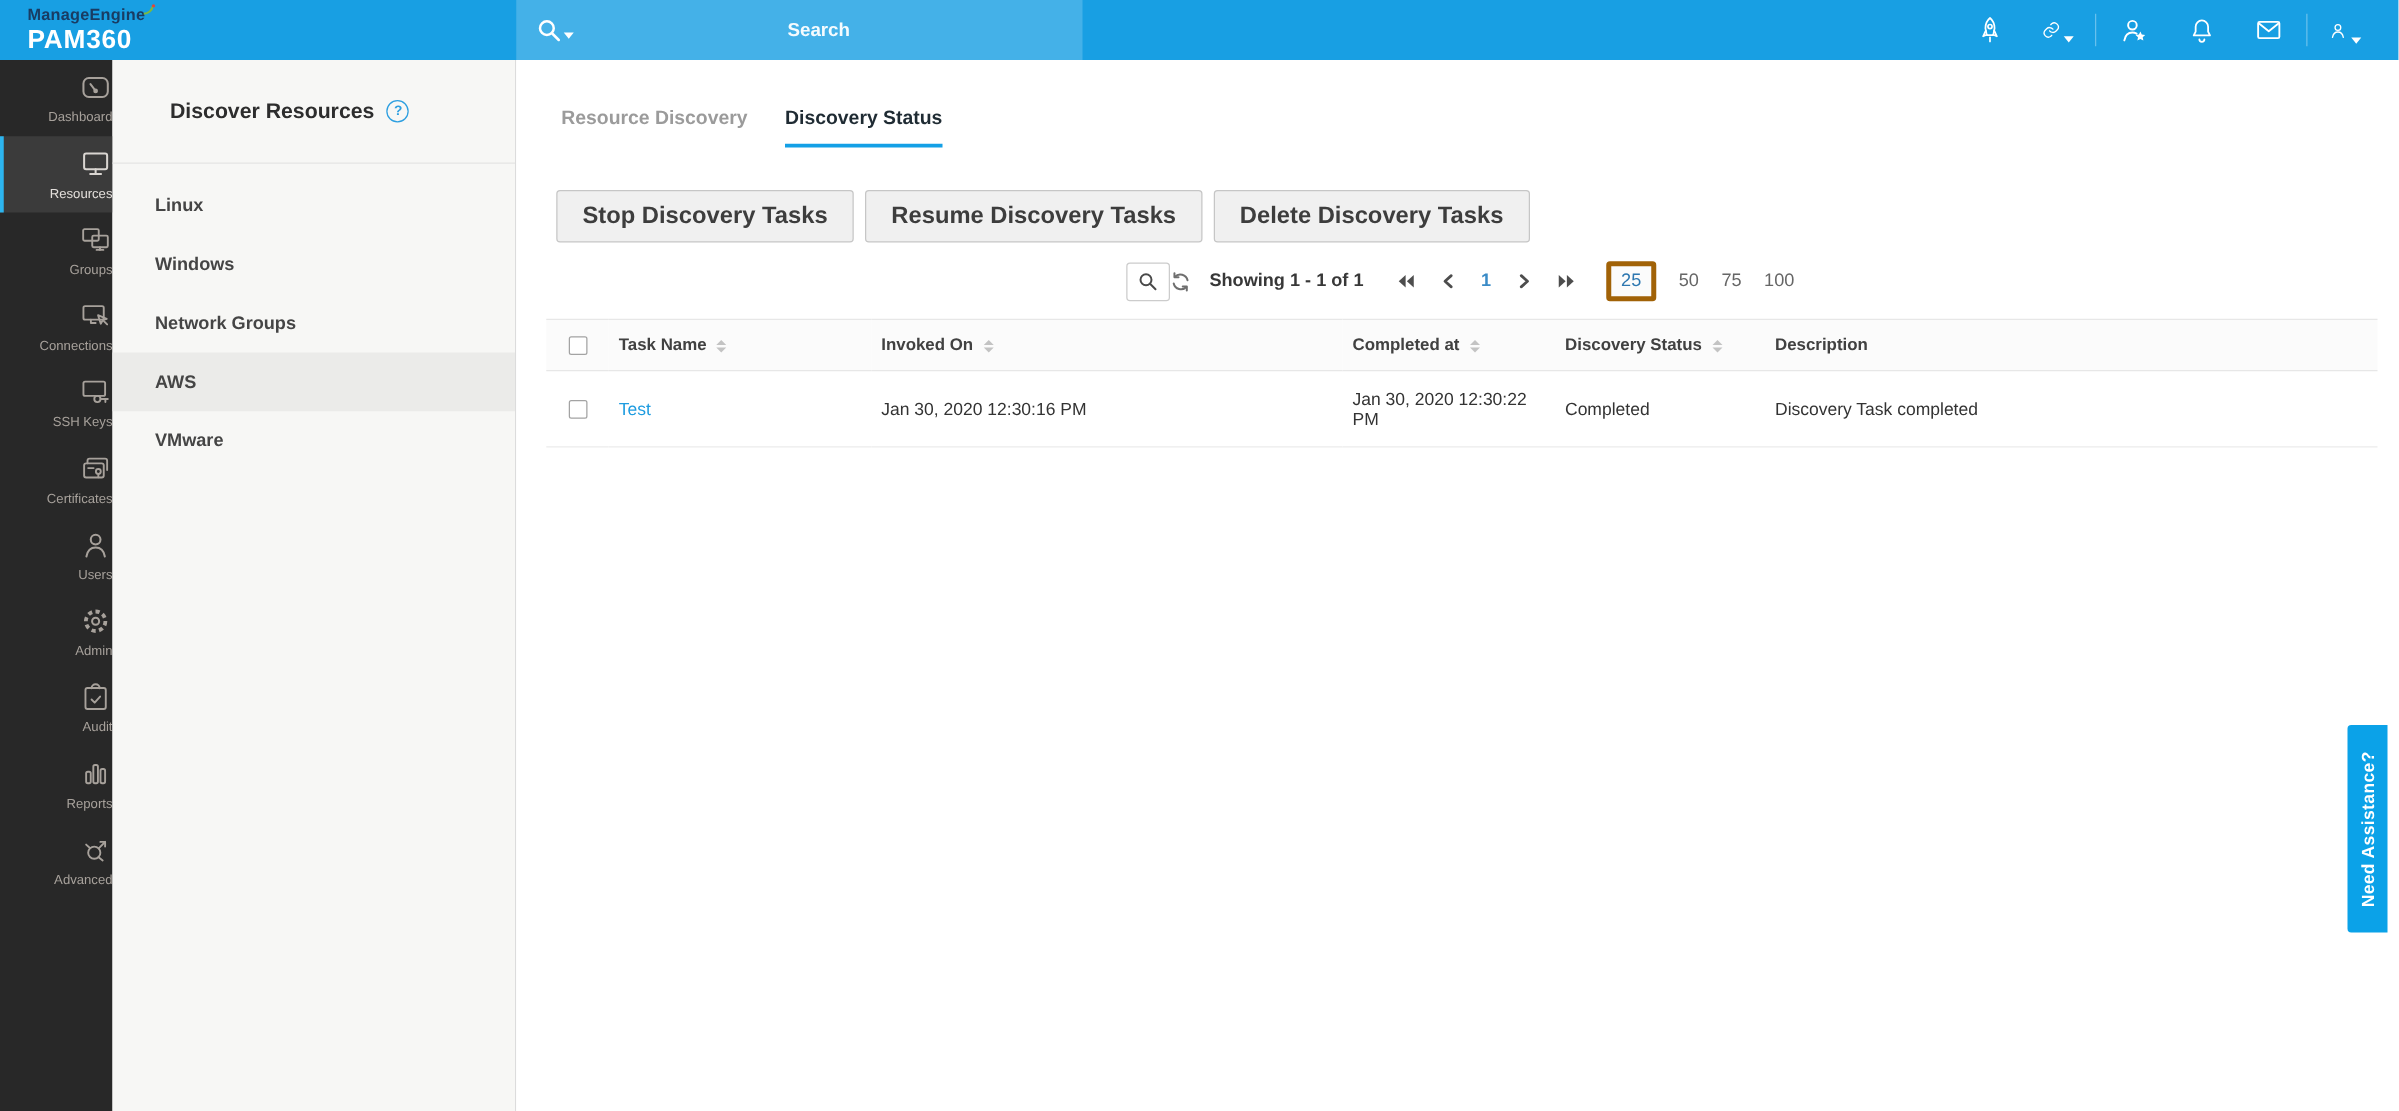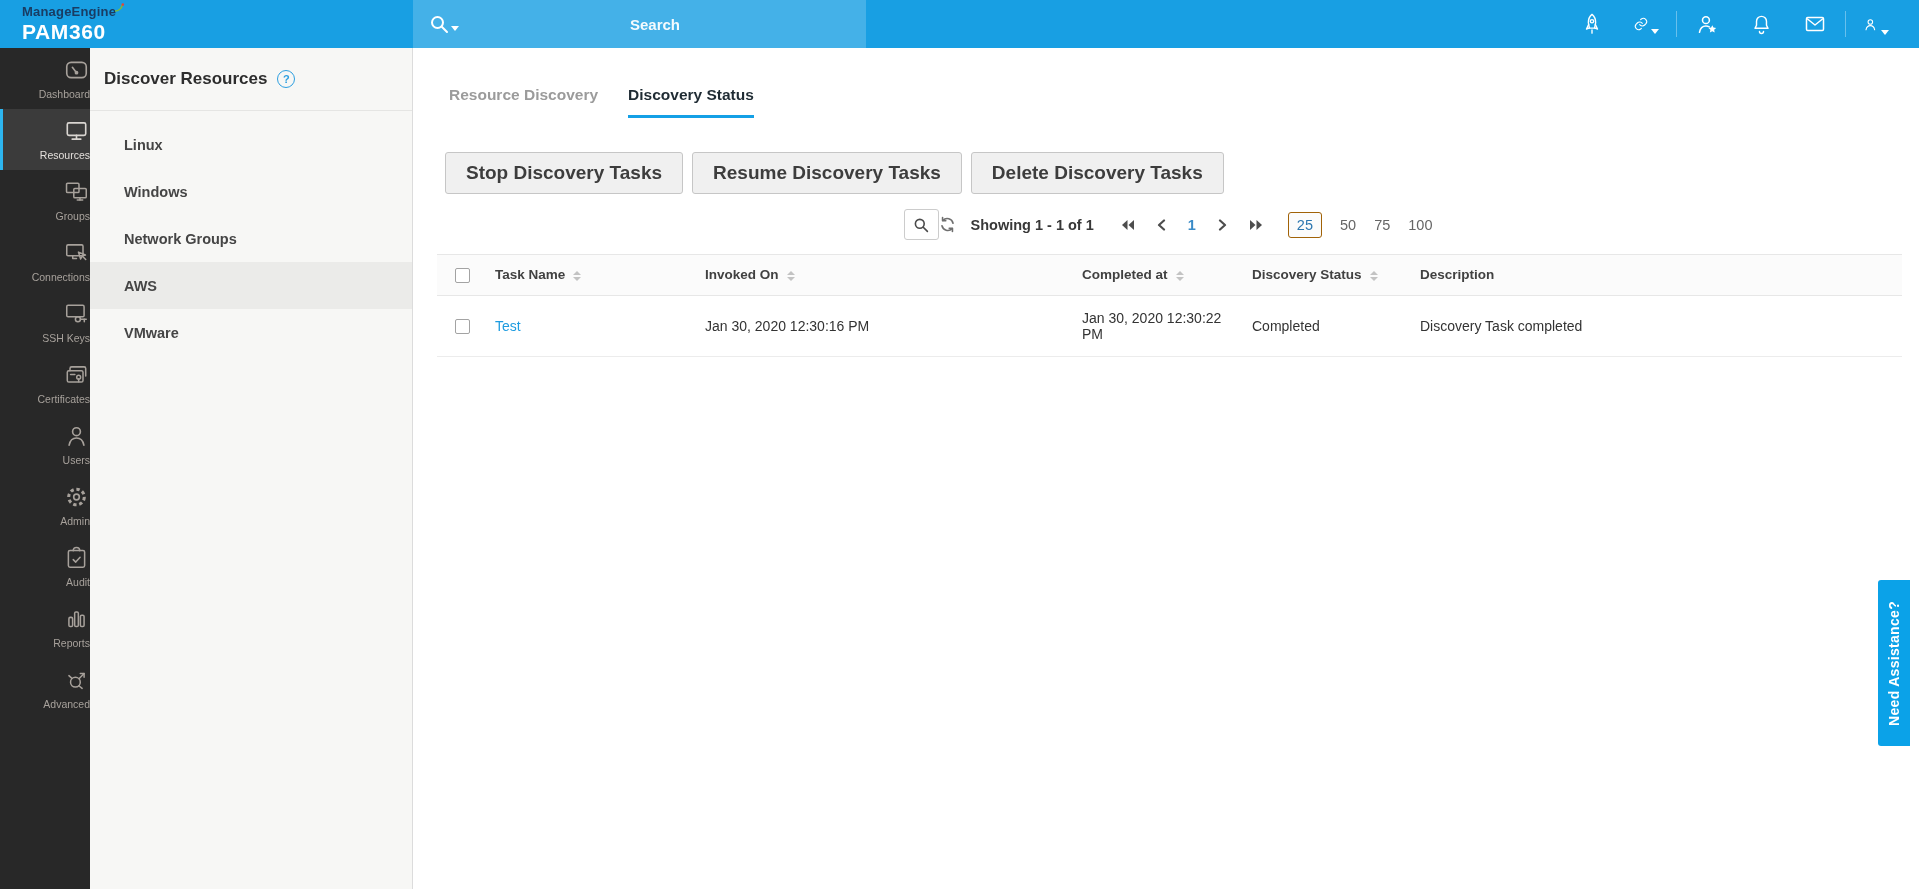--- a/index.html
+++ b/index.html
@@ -22,21 +22,21 @@
 
   
   .sidebar { position:absolute; left:0; top:48px; width:90px; height:841px; background:#282828; }
   .side-item { height:61px; display:flex; flex-direction:column; align-items:flex-end; justify-content:center; gap:5px; position:relative; cursor:pointer; }
   .side-item.active { background:#3b3b3b; }
   .side-item.active::before { content:""; position:absolute; left:0; top:0; bottom:0; width:3px; background:#2db5ef; }
   .side-label { font-size:10.5px; color:#a7a19b; }
 
   
   .panel { position:absolute; left:90px; top:48px; width:323px; height:841px; background:#f7f7f5; border-right:1px solid #dcdcdc; }
-  .panel-head { height:63px; border-bottom:1px solid #e5e5e3; display:flex; align-items:center; padding-left:14px; }
+  .panel-head { height:83px; border-bottom:1px solid #e5e5e3; display:flex; align-items:center; padding-left:46px; }
   .panel-title { font-size:17px; font-weight:700; color:#2d2d2d; }
   .help-badge { margin-left:10px; width:18px; height:18px; border:1px solid #2d9fe0; border-radius:50%; color:#2d9fe0; font-size:11px; font-weight:700; display:flex; align-items:center; justify-content:center; cursor:pointer; }
   .panel-items { padding-top:10px; }
   .panel-item { height:47px; display:flex; align-items:center; padding-left:34px; font-size:14.5px; font-weight:600; color:#454545; cursor:pointer; }
   .panel-item.active { background:#ebebe9; }
 
   
   .main { position:absolute; left:413px; top:48px; width:1506px; height:841px; background:#fff; }
   .tabs { display:flex; gap:30px; padding-left:36px; margin-top:38px; }
   .tab { font-size:15.5px; font-weight:600; color:#9b9b9b; padding-bottom:11px; cursor:pointer; border-bottom:3px solid transparent; }
@@ -46,21 +46,21 @@
   .btn { background:#f0f0f0; border:1px solid #c6c6c6; border-radius:3px; padding:9px 20px; font-size:19px; font-weight:600; color:#3d3d3d; font-family:inherit; cursor:pointer; }
 
   .listbar { display:flex; justify-content:center; align-items:center; margin:15px 17px 0 30px; }
   .mini-search { width:35px; height:31px; border:1px solid #ccc; border-radius:3px; background:#fff; display:flex; align-items:center; justify-content:center; cursor:pointer; }
   .pager { display:flex; align-items:center; font-size:14.5px; color:#555; }
   .refresh { margin-right:15px; display:flex; cursor:pointer; }
   .showing { font-weight:700; color:#383838; margin-right:16px; }
   .nav-btn { margin:0 11px; display:flex; cursor:pointer; }
   .page-num { color:#3a8bc7; font-weight:600; margin:0 11px; cursor:pointer; }
   .size { color:#666; margin:0 9px; cursor:pointer; }
-  .size.selected { color:#2d77b0; border:1px solid #a16207; border-radius:3px; background:#fbfbfb; padding:4px 8px; margin-left:14px; }
+  .size.selected { color:#2d77b0; border:4px solid #a16207; border-radius:3px; background:#fbfbfb; padding:4px 8px; margin-left:14px; }
 
   .dtable { margin:14px 17px 0 24px; width:1465px; border-collapse:collapse; table-layout:fixed; }
   .dtable th { background:#fbfbfb; border-top:1px solid #e7e7e7; border-bottom:1px solid #e7e7e7; text-align:left; font-size:13.5px; font-weight:700; color:#414141; padding:12px 8px; }
   .dtable td { padding:14px 8px; border-bottom:1px solid #ececec; font-size:14px; color:#333; }
   .col-cb { width:50px; } .col-task { width:210px; } .col-invoked { width:377px; }
   .col-completed { width:170px; } .col-status { width:168px; }
   .cellc { text-align:center !important; }
   .cb { width:15px; height:15px; border:1px solid #a3a3a3; border-radius:2px; background:#fff; display:inline-block; cursor:pointer; vertical-align:middle; }
   .sort { display:inline-flex; flex-direction:column; margin-left:8px; vertical-align:middle; gap:2px; }
   .sort i { width:0; height:0; border-left:4px solid transparent; border-right:4px solid transparent; display:block; }

